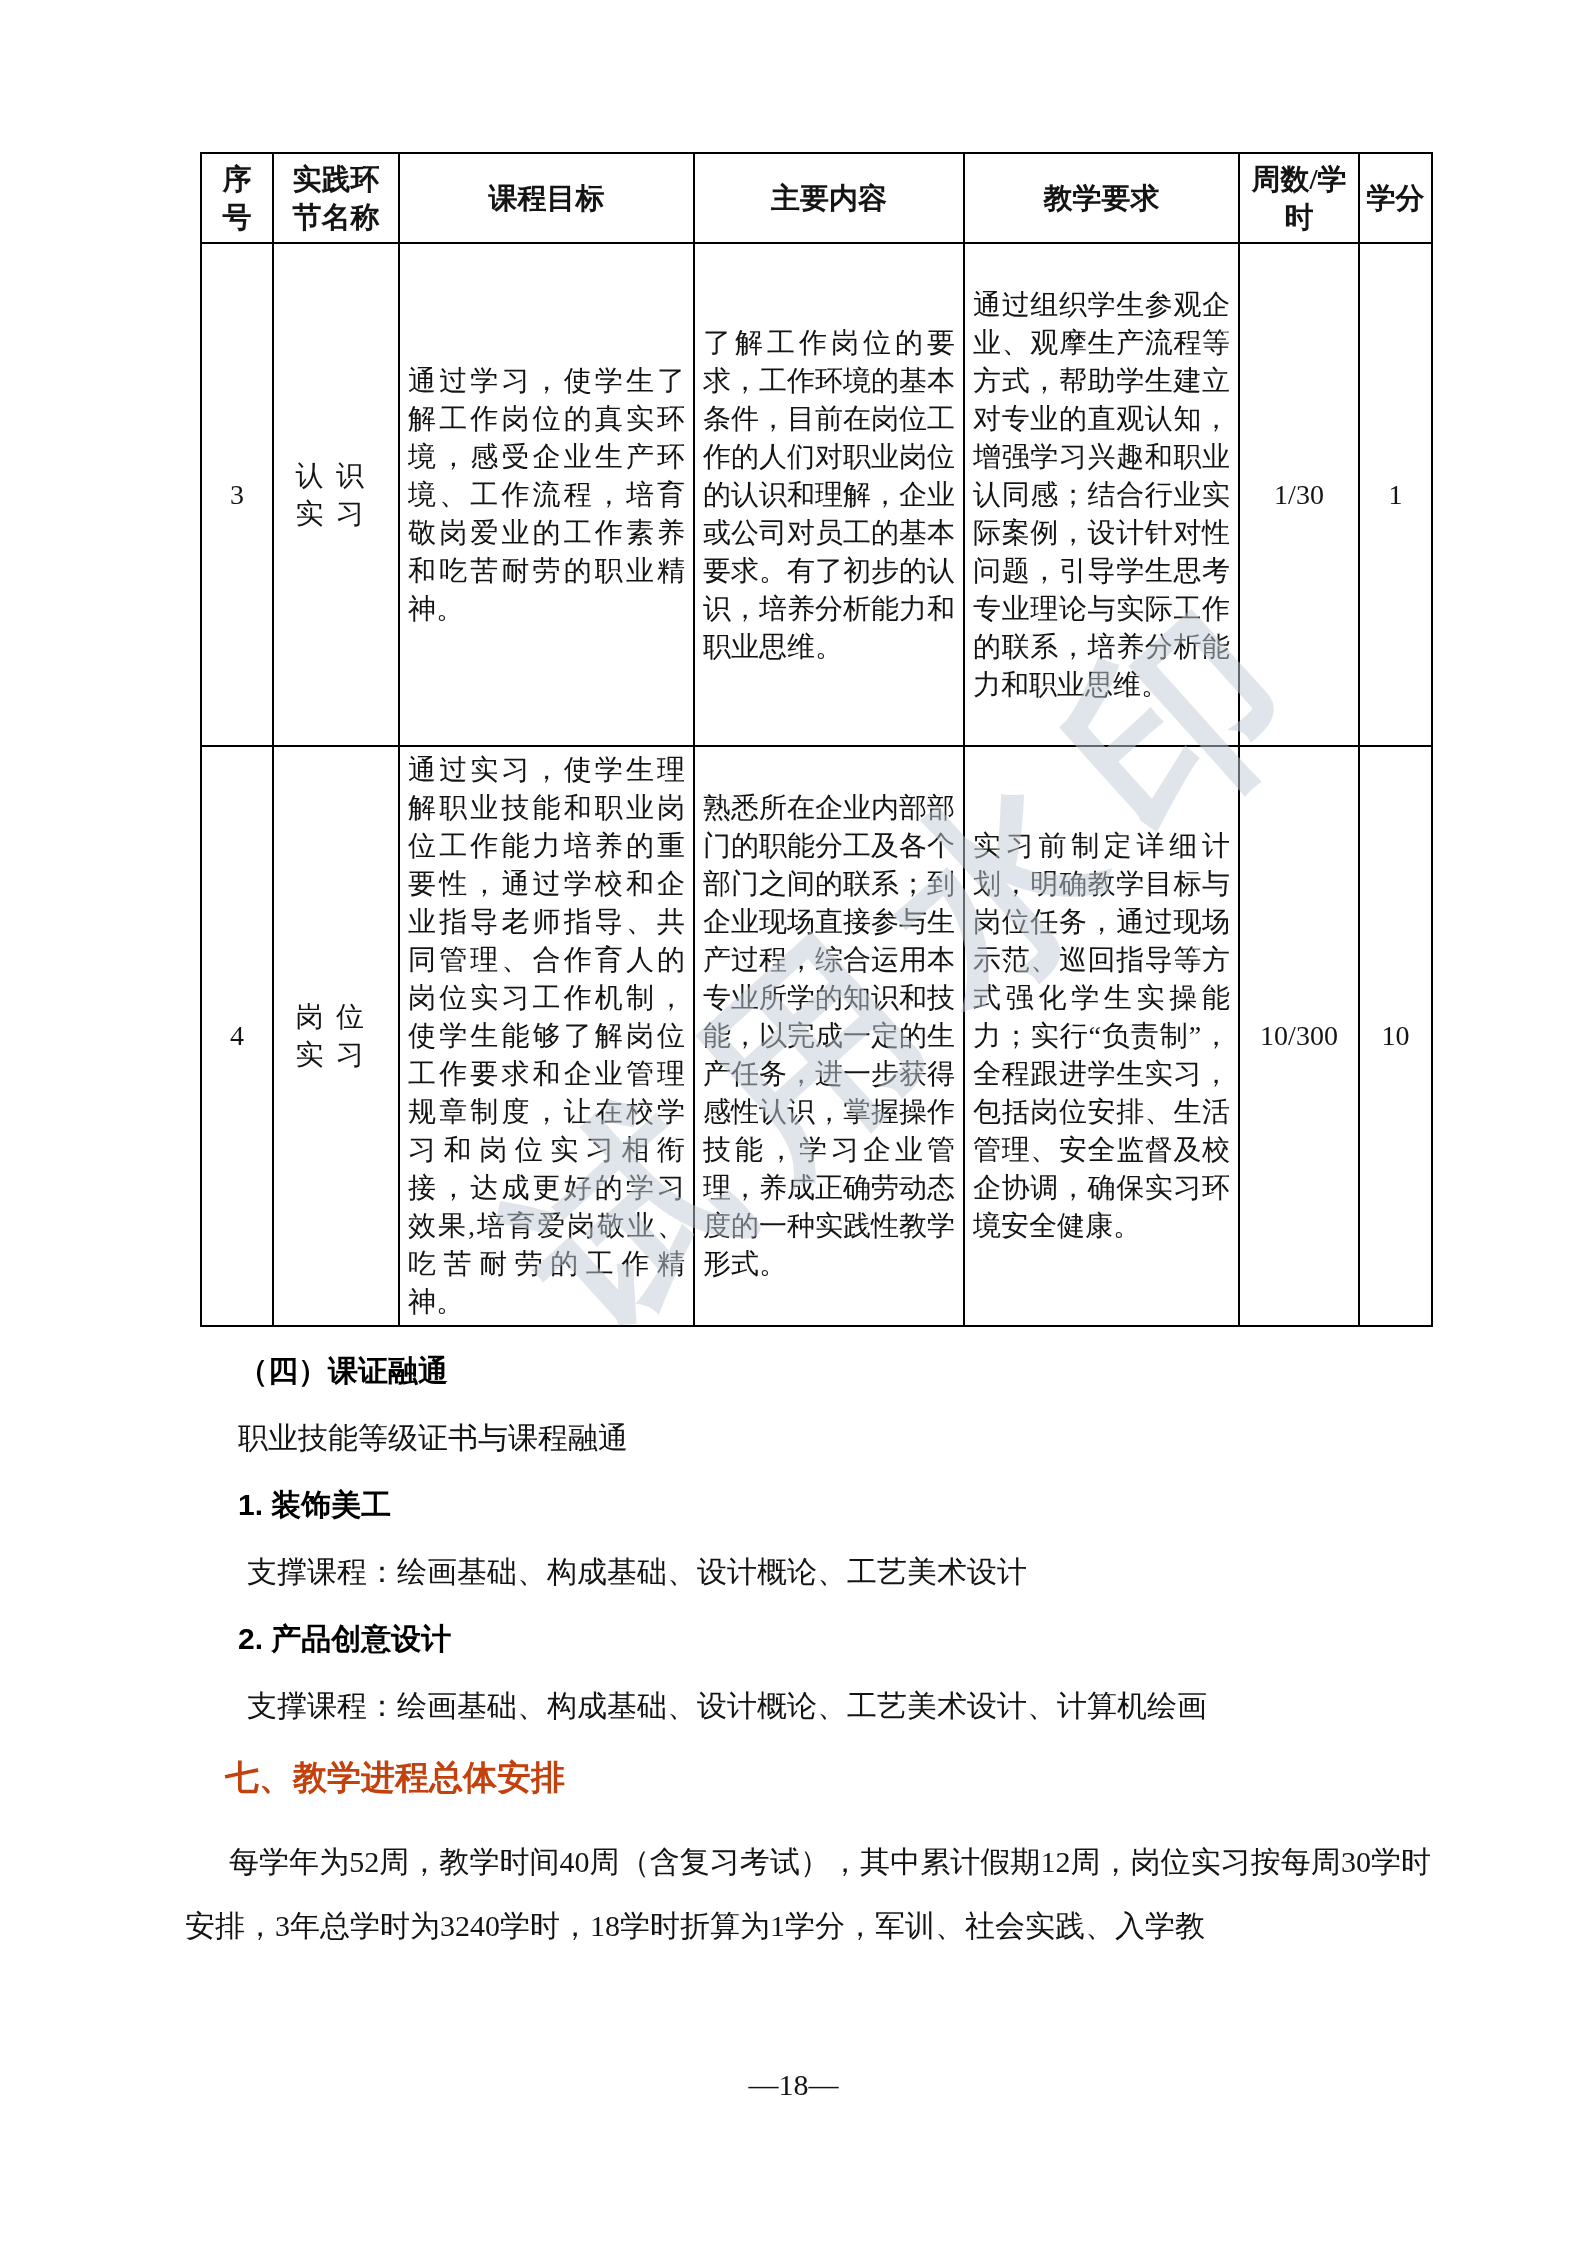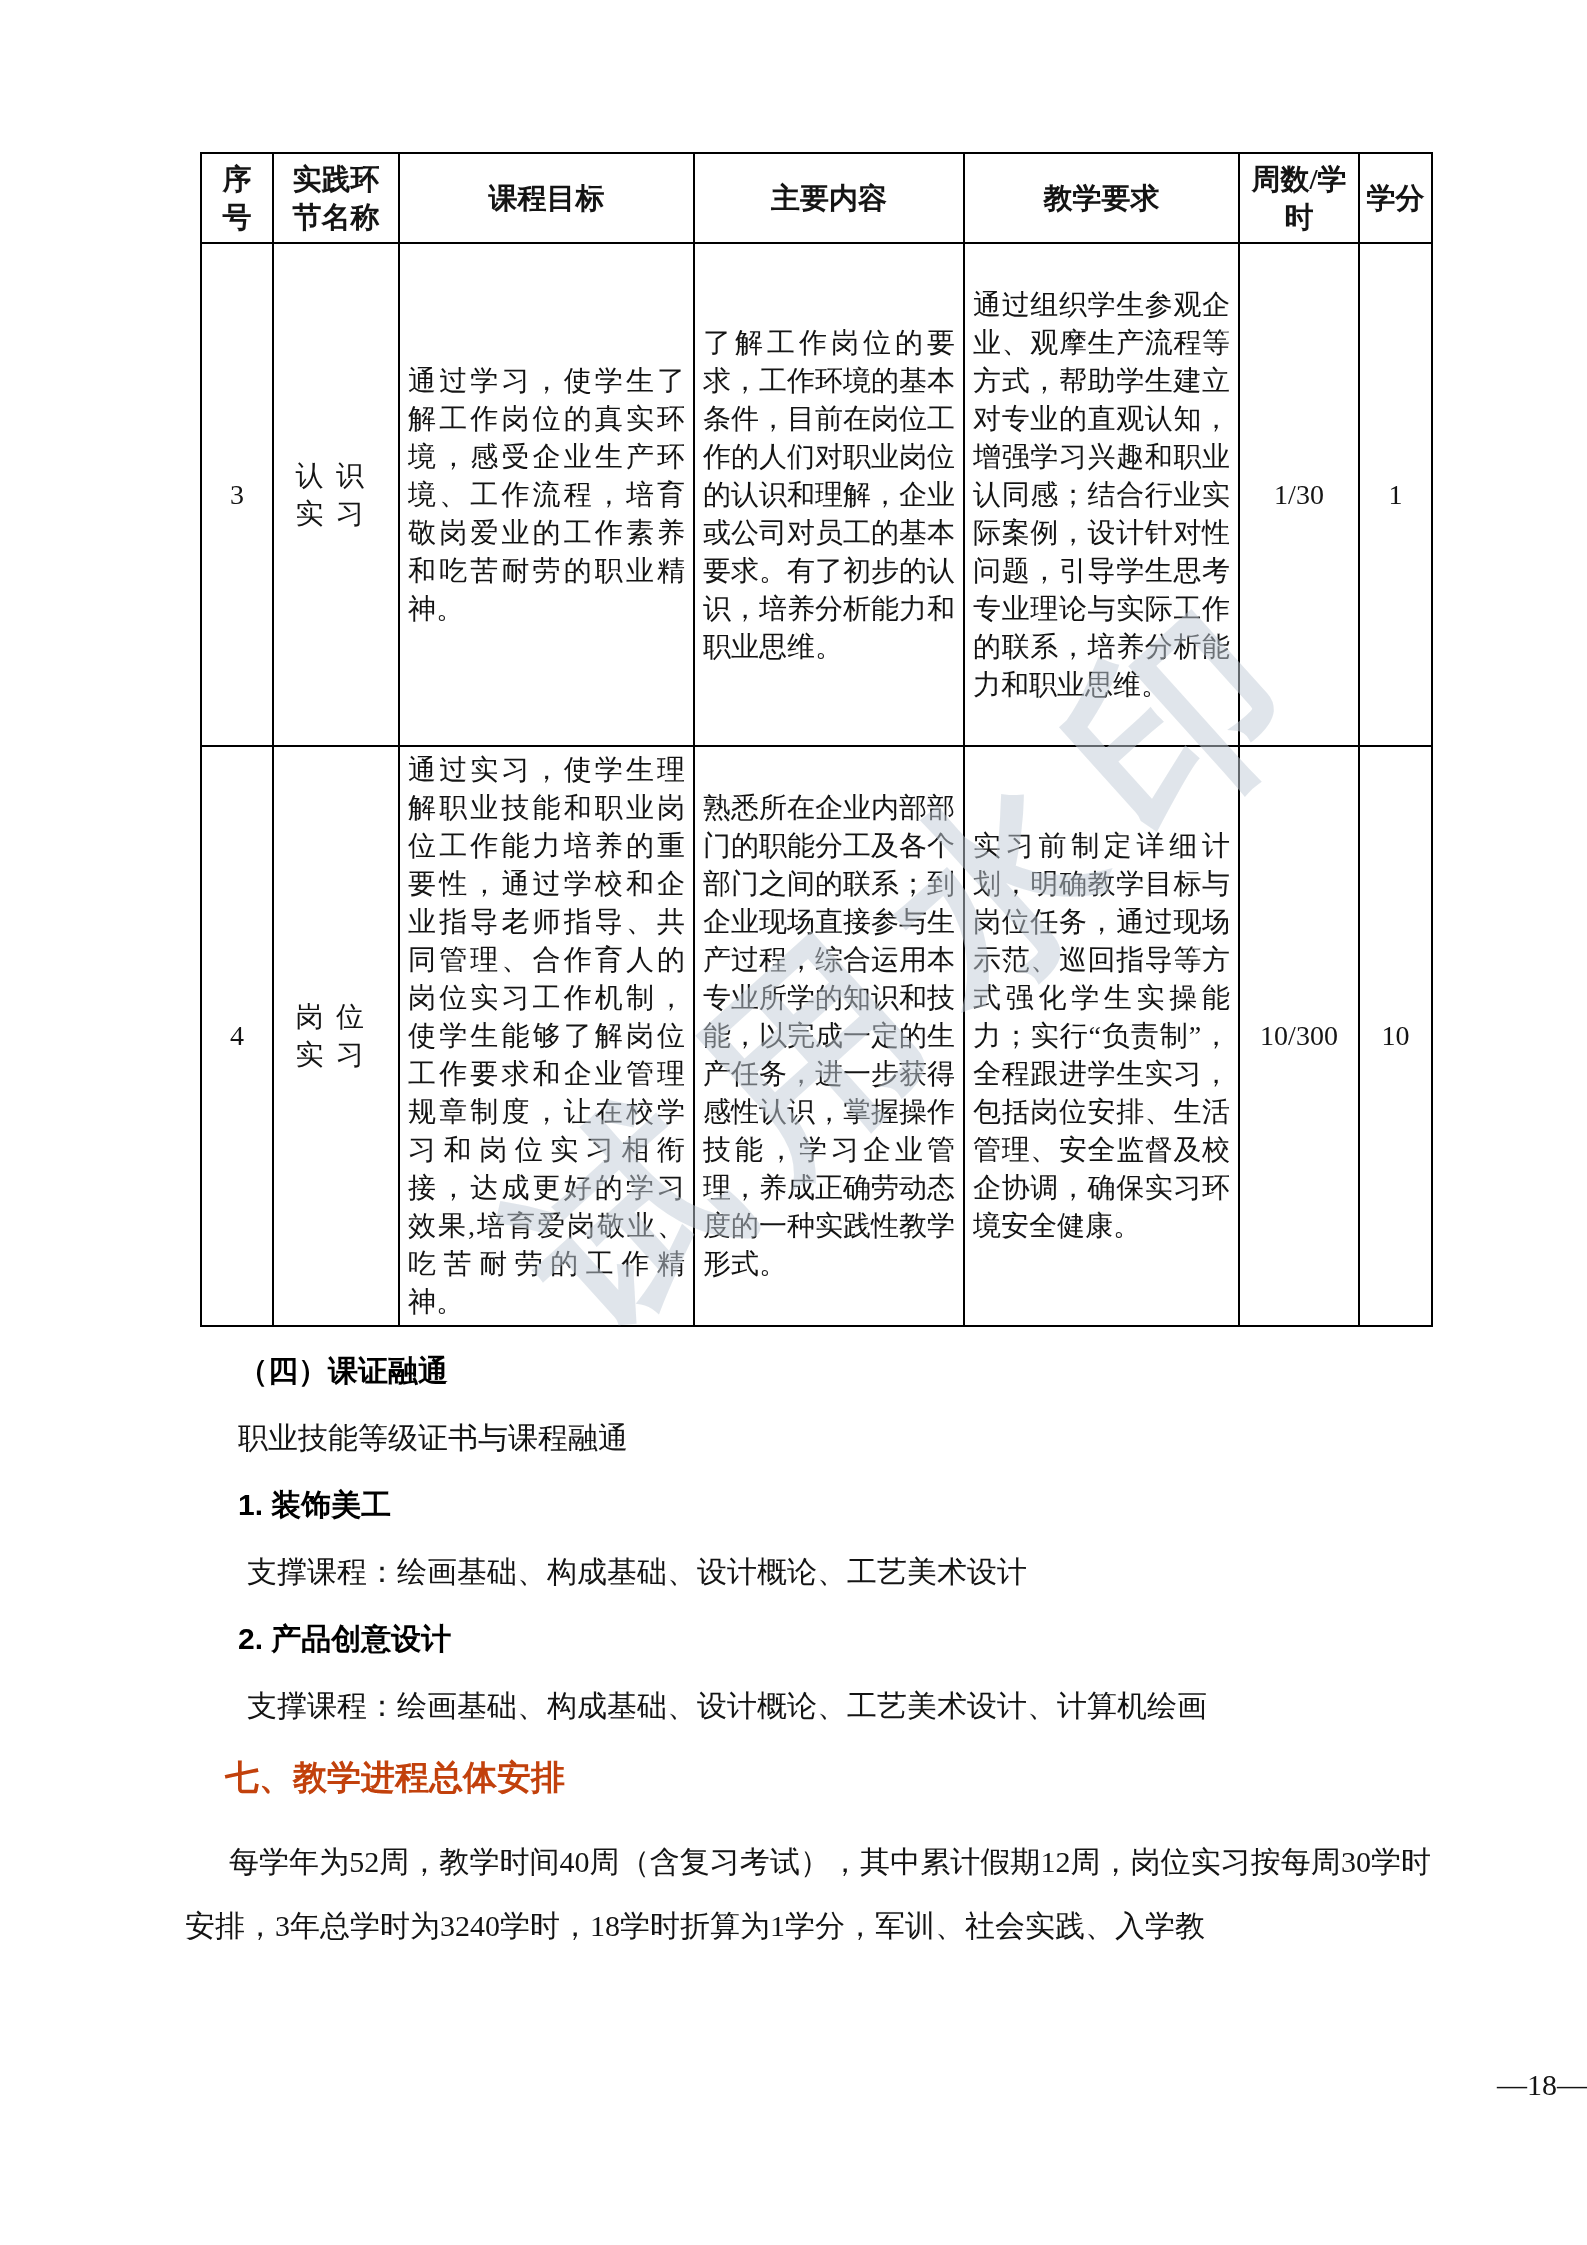--- a/index.html
+++ b/index.html
@@ -68,21 +68,21 @@
     font-size:34px;line-height:44px;
     margin:0 0 31px 40px;
   }
   .sec7-para{
     font-size:30px;line-height:64px;
     text-align:justify;text-justify:inter-character;
     text-indent:44px;margin:0;
   }
   .page-number{
     position:absolute;left:0;right:0;top:2068px;
-    text-align:right;font-size:30px;z-index:1;
+    text-align:center;font-size:30px;z-index:1;
   }
 </style>
 </head>
 <body>
 
 <div class="page">
 
   <div class="watermark">试用水印</div>
 
   <table class="doc-table">

